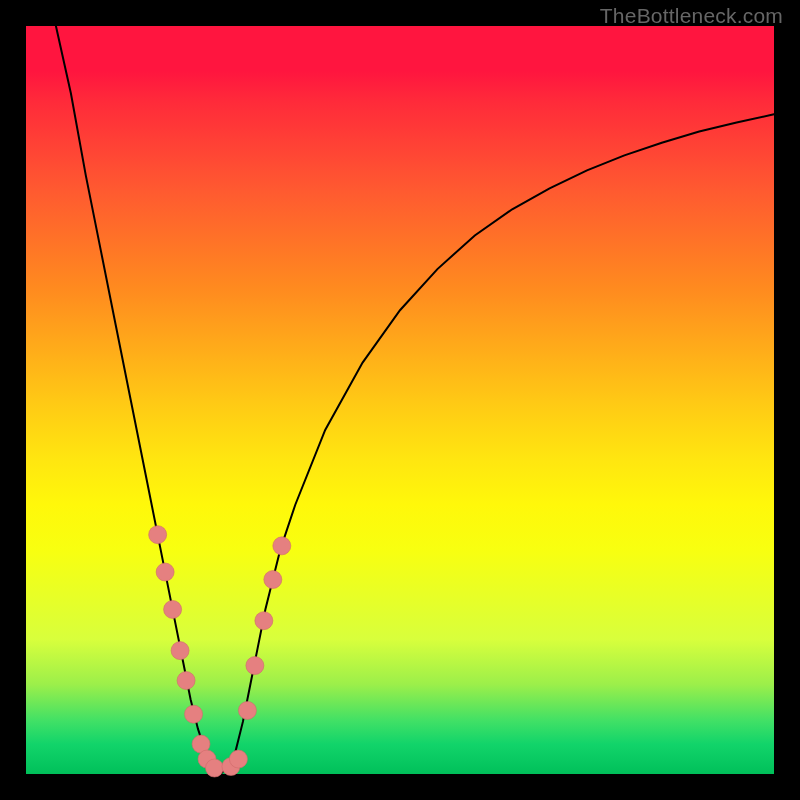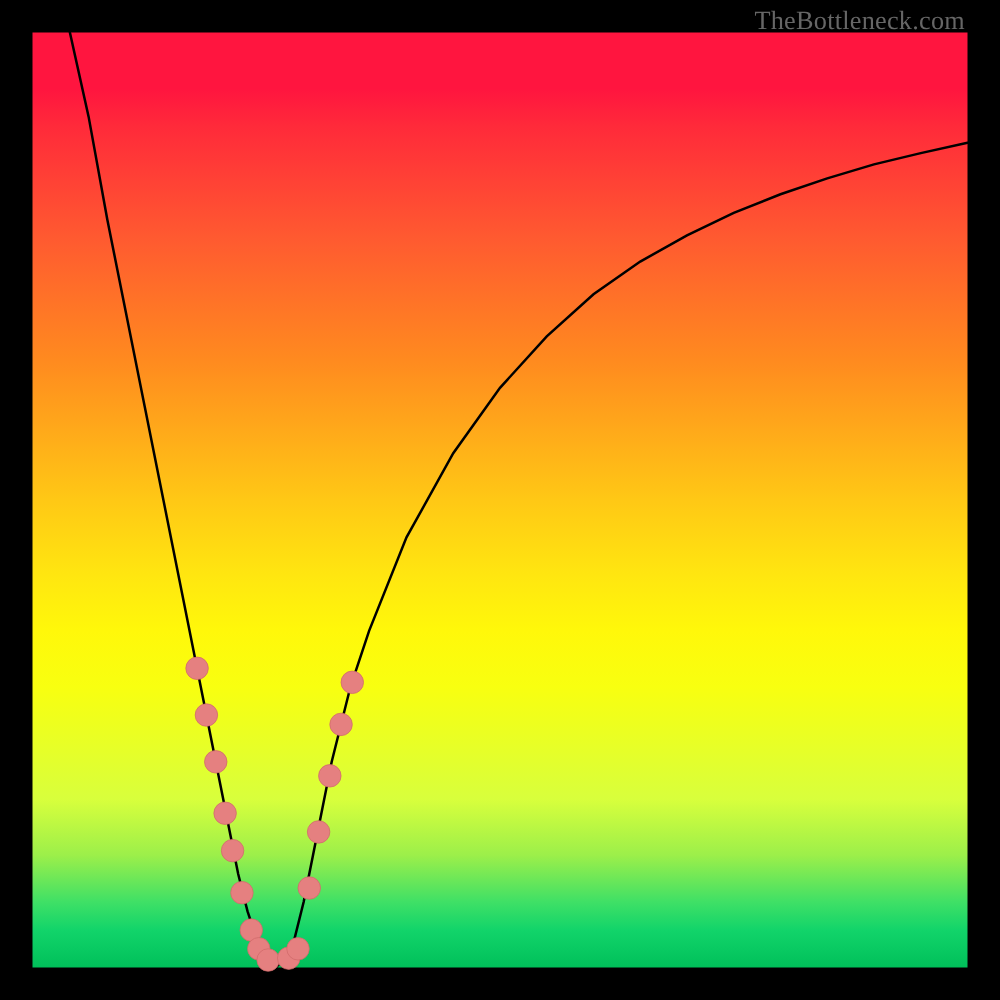--- a/index.html
+++ b/index.html
@@ -27,24 +27,24 @@
       #fff80a 64%,
       #f8ff10 70%,
       #d8ff3c 82%,
       #9cef4a 88%,
       #3fe066 93%,
       #12d46a 96%,
       #00c05a 100%);
   }
   .watermark {
     position: absolute;
-    right: 28px;
+    right: 17px;
     top: 4px;
     color: #666;
-    font-family: Liberation Serif, serif;
+    font-family: Liberation Sans, sans-serif;
     font-size: 21px;
     letter-spacing: 0.2px;
   }
   svg.curve {
     position: absolute;
     left: 0; top: 0;
     width: 748px; height: 748px;
     overflow: visible;
   }
   .dot {

